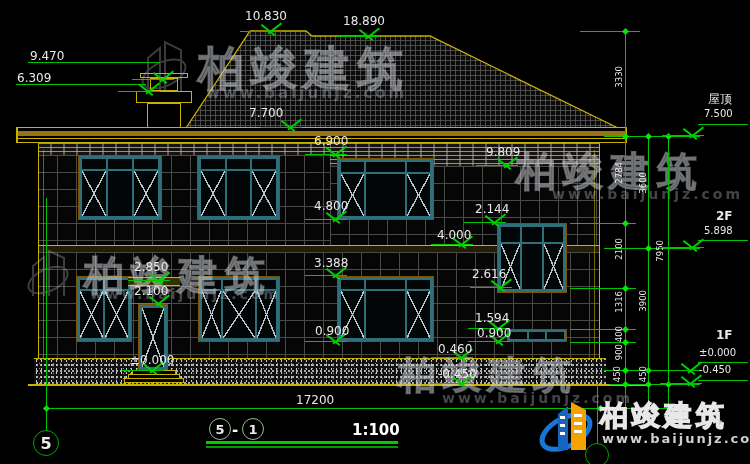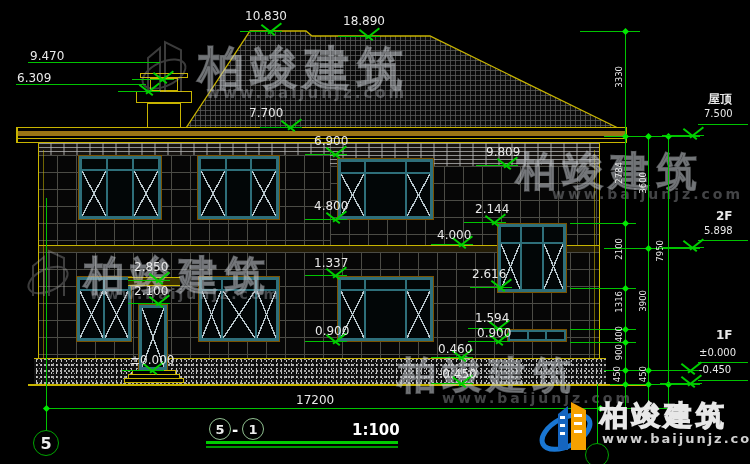--- a/index.html
+++ b/index.html
@@ -383,32 +383,32 @@
   <span class="t" style="left:30px;top:51px">9.470</span>
   <span class="t" style="left:17px;top:73px">6.309</span>
   <div class="gl" style="left:28px;top:62px;width:132px;height:1px"></div>
   <div class="gl" style="left:16px;top:84px;width:130px;height:1px"></div>
   <span class="t" style="left:249px;top:108px">7.700</span>
   <span class="t" style="left:314px;top:136px">6.900</span>
   <span class="t" style="left:486px;top:147px">9.809</span>
   <span class="t" style="left:314px;top:201px">4.800</span>
   <span class="t" style="left:475px;top:204px">2.144</span>
   <span class="t" style="left:437px;top:230px">4.000</span>
-  <span class="t" style="left:314px;top:258px">1.337</span>
+  <span class="t" style="left:314px;top:258px">3.388</span>
   <span class="t" style="left:134px;top:262px">2.850</span>
   <span class="t" style="left:472px;top:269px">2.616</span>
   <span class="t" style="left:134px;top:286px">2.100</span>
   <span class="t" style="left:475px;top:313px">1.594</span>
   <span class="t" style="left:477px;top:328px">0.900</span>
   <span class="t" style="left:315px;top:326px">0.900</span>
   <span class="t" style="left:438px;top:344px">0.460</span>
   <span class="t" style="left:130px;top:355px">±0.000</span>
   <span class="t" style="left:438px;top:369px">-0.450</span>
 
-  <span class="t" style="left:708px;top:94px;font-weight:bold">屋顶</span>
+  <span class="t" style="left:708px;top:94px;font-weight:normal">屋顶</span>
   <span class="t" style="left:704px;top:109px;font-size:10px">7.500</span>
   <div class="gl" style="left:698px;top:124px;width:50px;height:1px"></div>
   <div class="elv" style="left:662px;top:123px">
       <i class="lg a"></i>
       <i class="lg b"></i>
     </div>
   <span class="t" style="left:716px;top:211px;font-weight:bold">2F</span>
   <span class="t" style="left:704px;top:226px;font-size:10px">5.898</span>
   <div class="gl" style="left:698px;top:240px;width:50px;height:1px"></div>
   <div class="elv" style="left:662px;top:235px">

